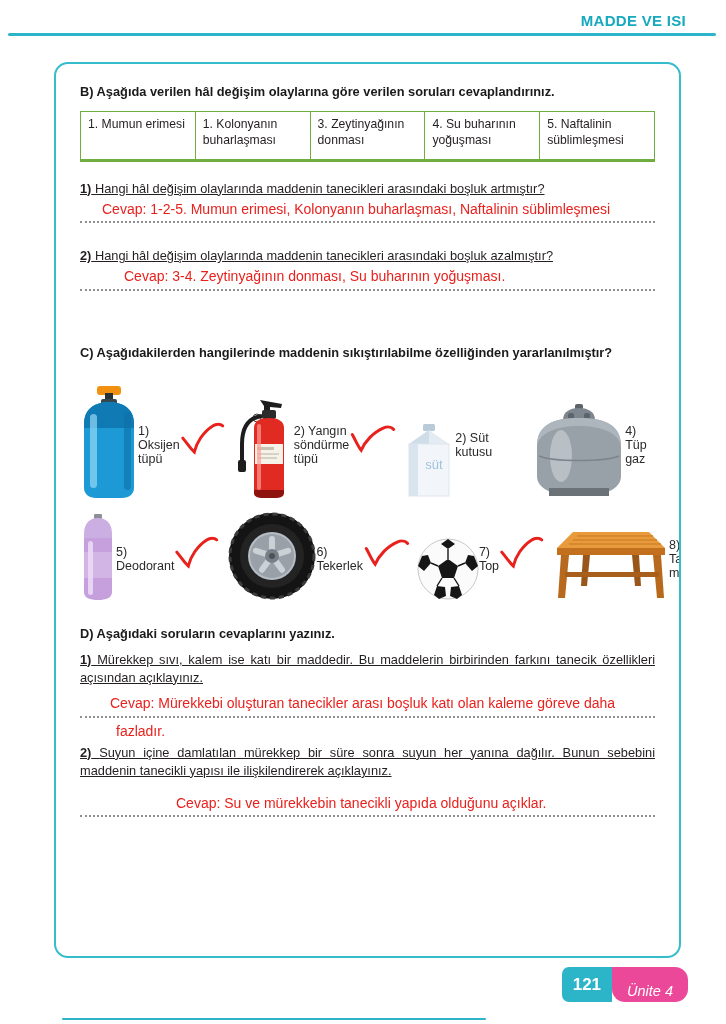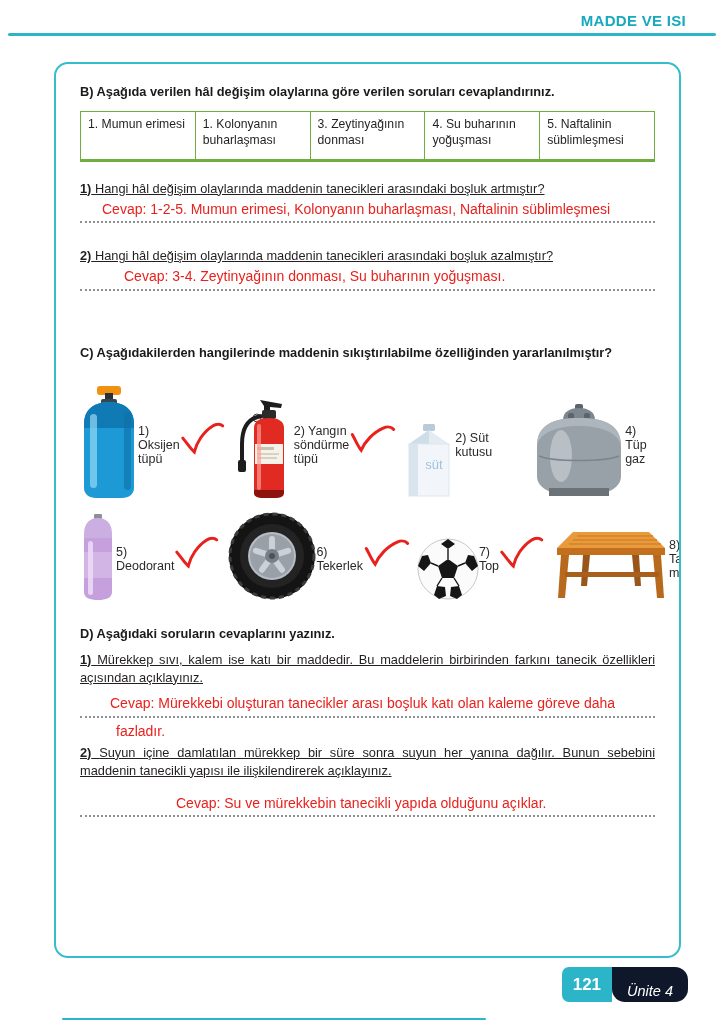--- a/index.html
+++ b/index.html
@@ -66,21 +66,21 @@
   .d-q2 { margin-top:2px; }
   .d-ans2 { margin-top:14px; padding-left:96px; }
 
   
   .footer-badges { position:absolute; right:38px; bottom:22px; display:flex; align-items:stretch; }
   .badge-page {
     background:#2cb5c8; color:#fff; font-weight:bold; font-size:17px;
     padding:4px 11px 3px; border-radius:7px 0 0 7px; display:flex; align-items:center;
   }
   .badge-unit {
-    background:#0f172a; color:#fff; font-style:italic; font-size:14.5px;
+    background:#ec4899; color:#fff; font-style:italic; font-size:14.5px;
     padding:16px 15px 3px; border-radius:0 13px 13px 13px; display:flex; align-items:center;
   }
   .bottom-rule {
     position:absolute; left:62px; bottom:4px; width:424px; height:2.5px;
     background:#2cb5c8; border-radius:2px;
   }
 </style>
 </head>
 <body>
 

